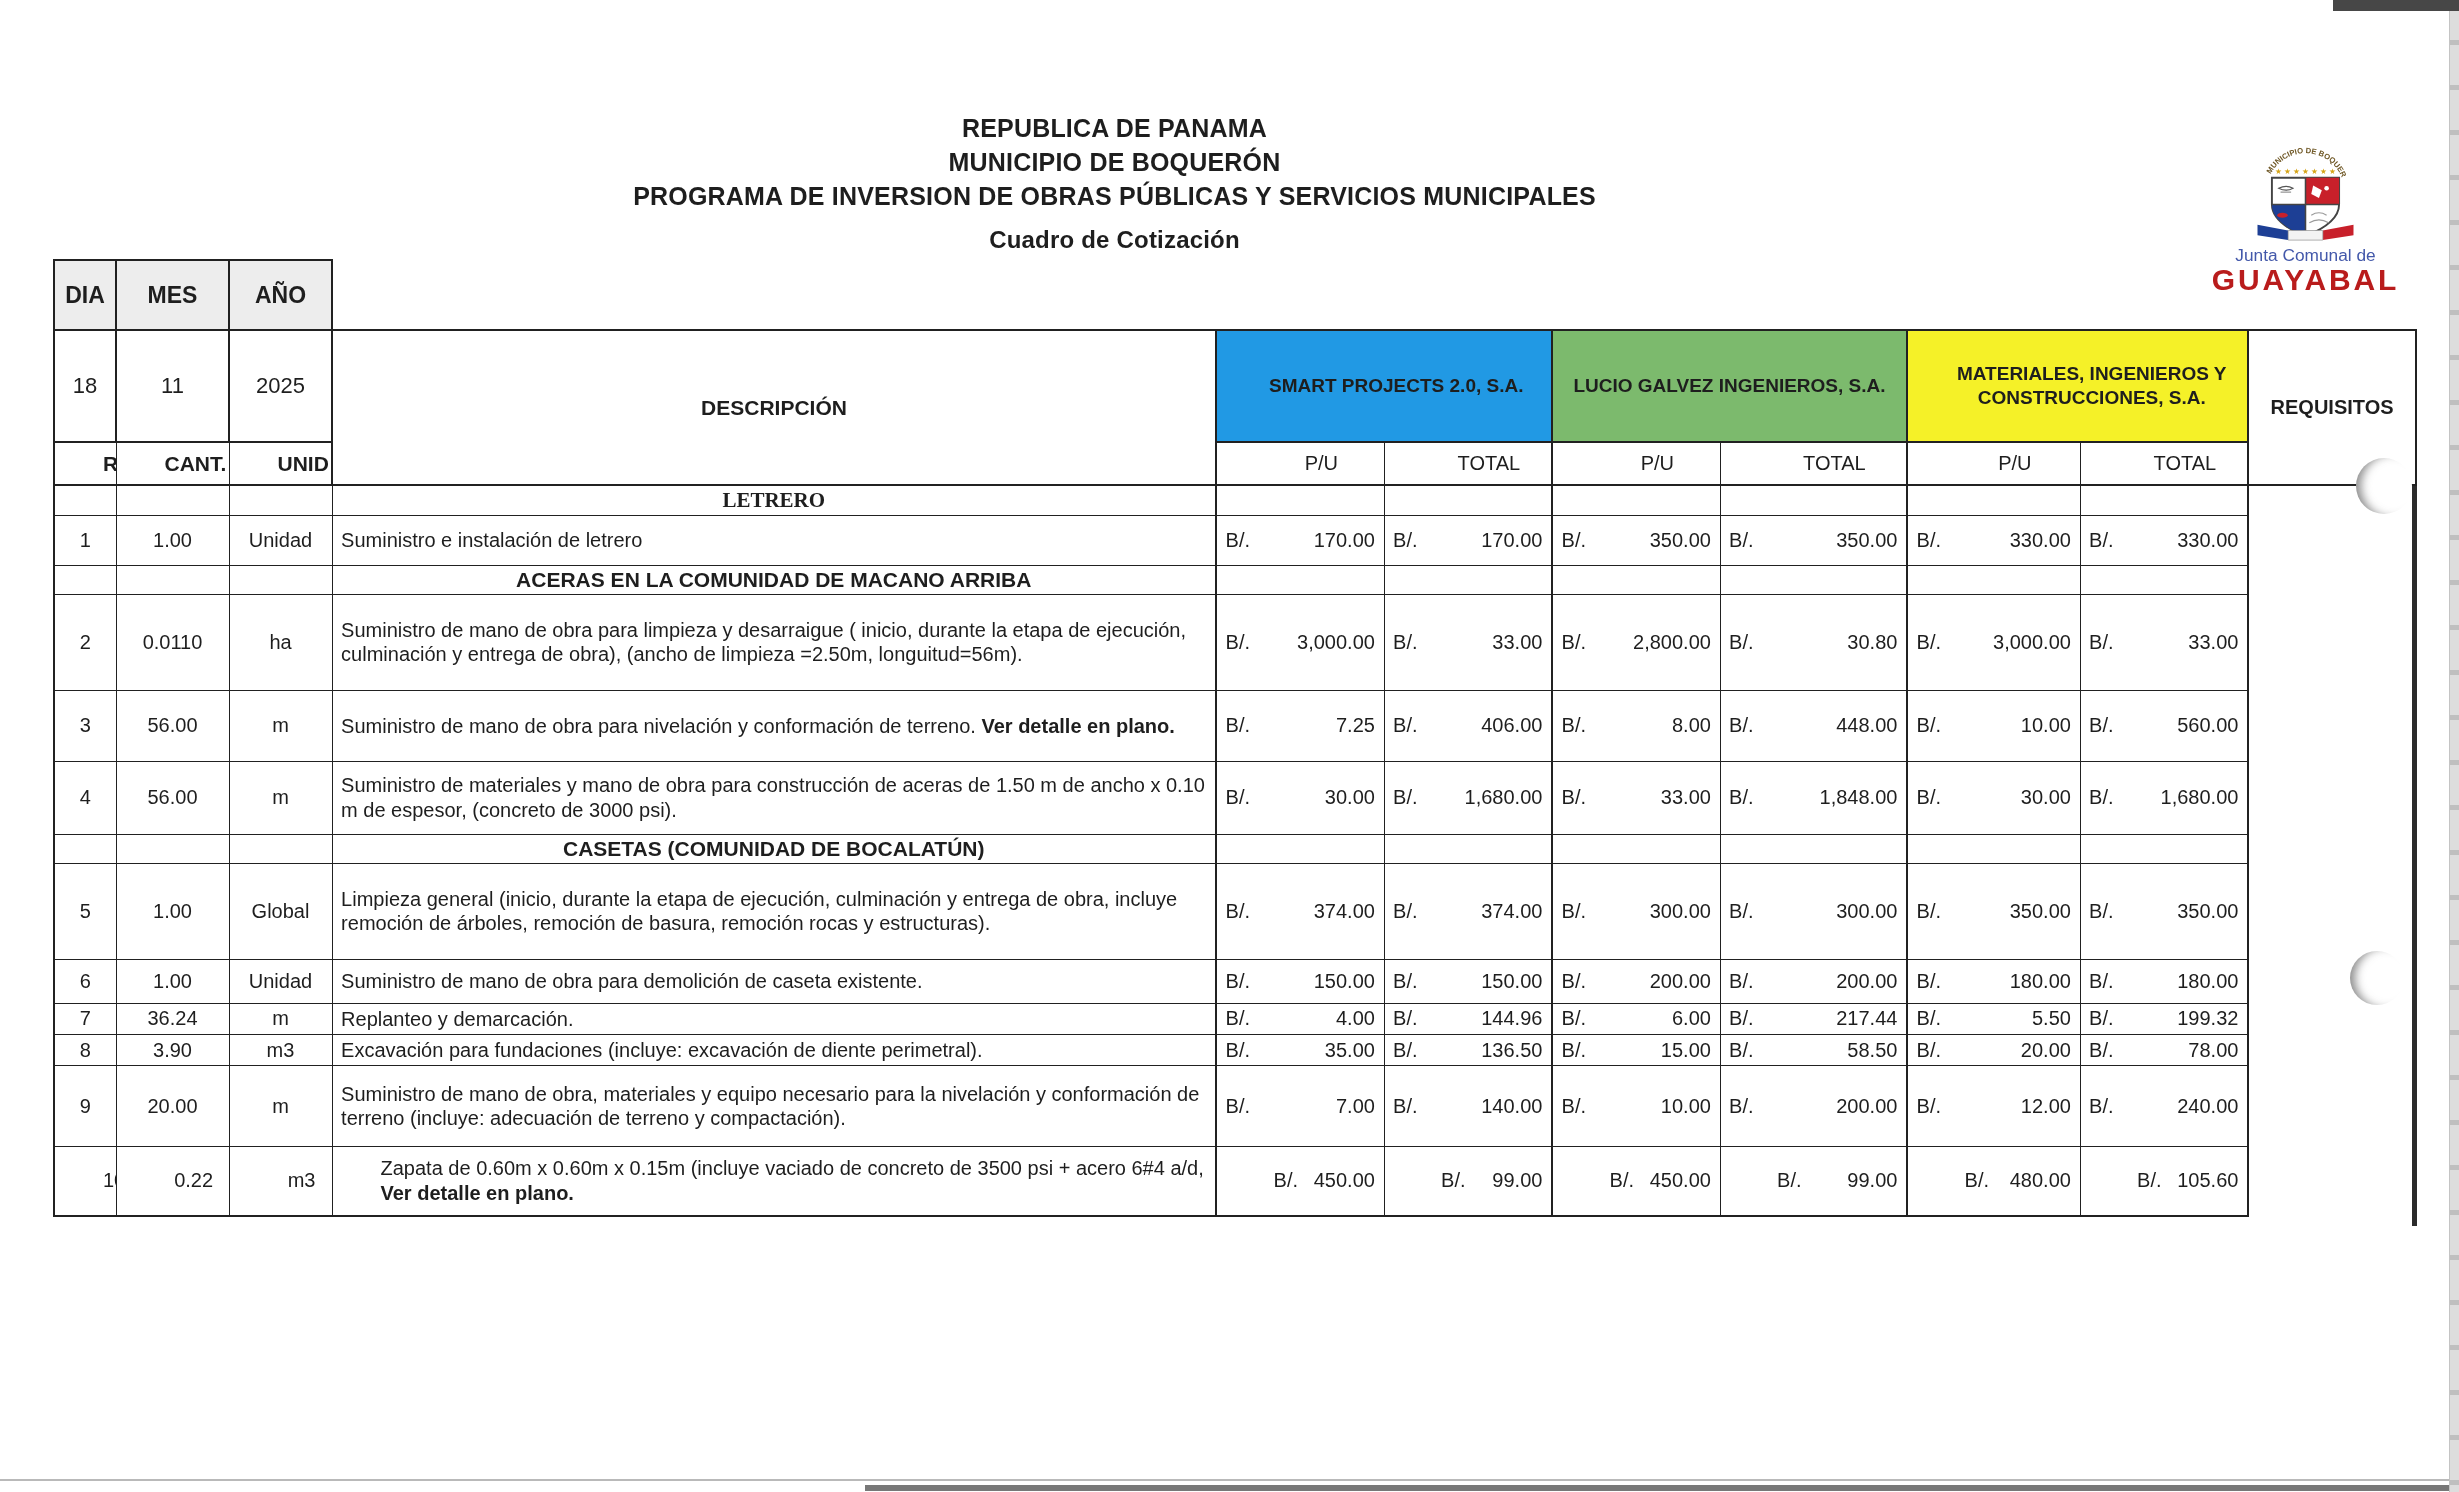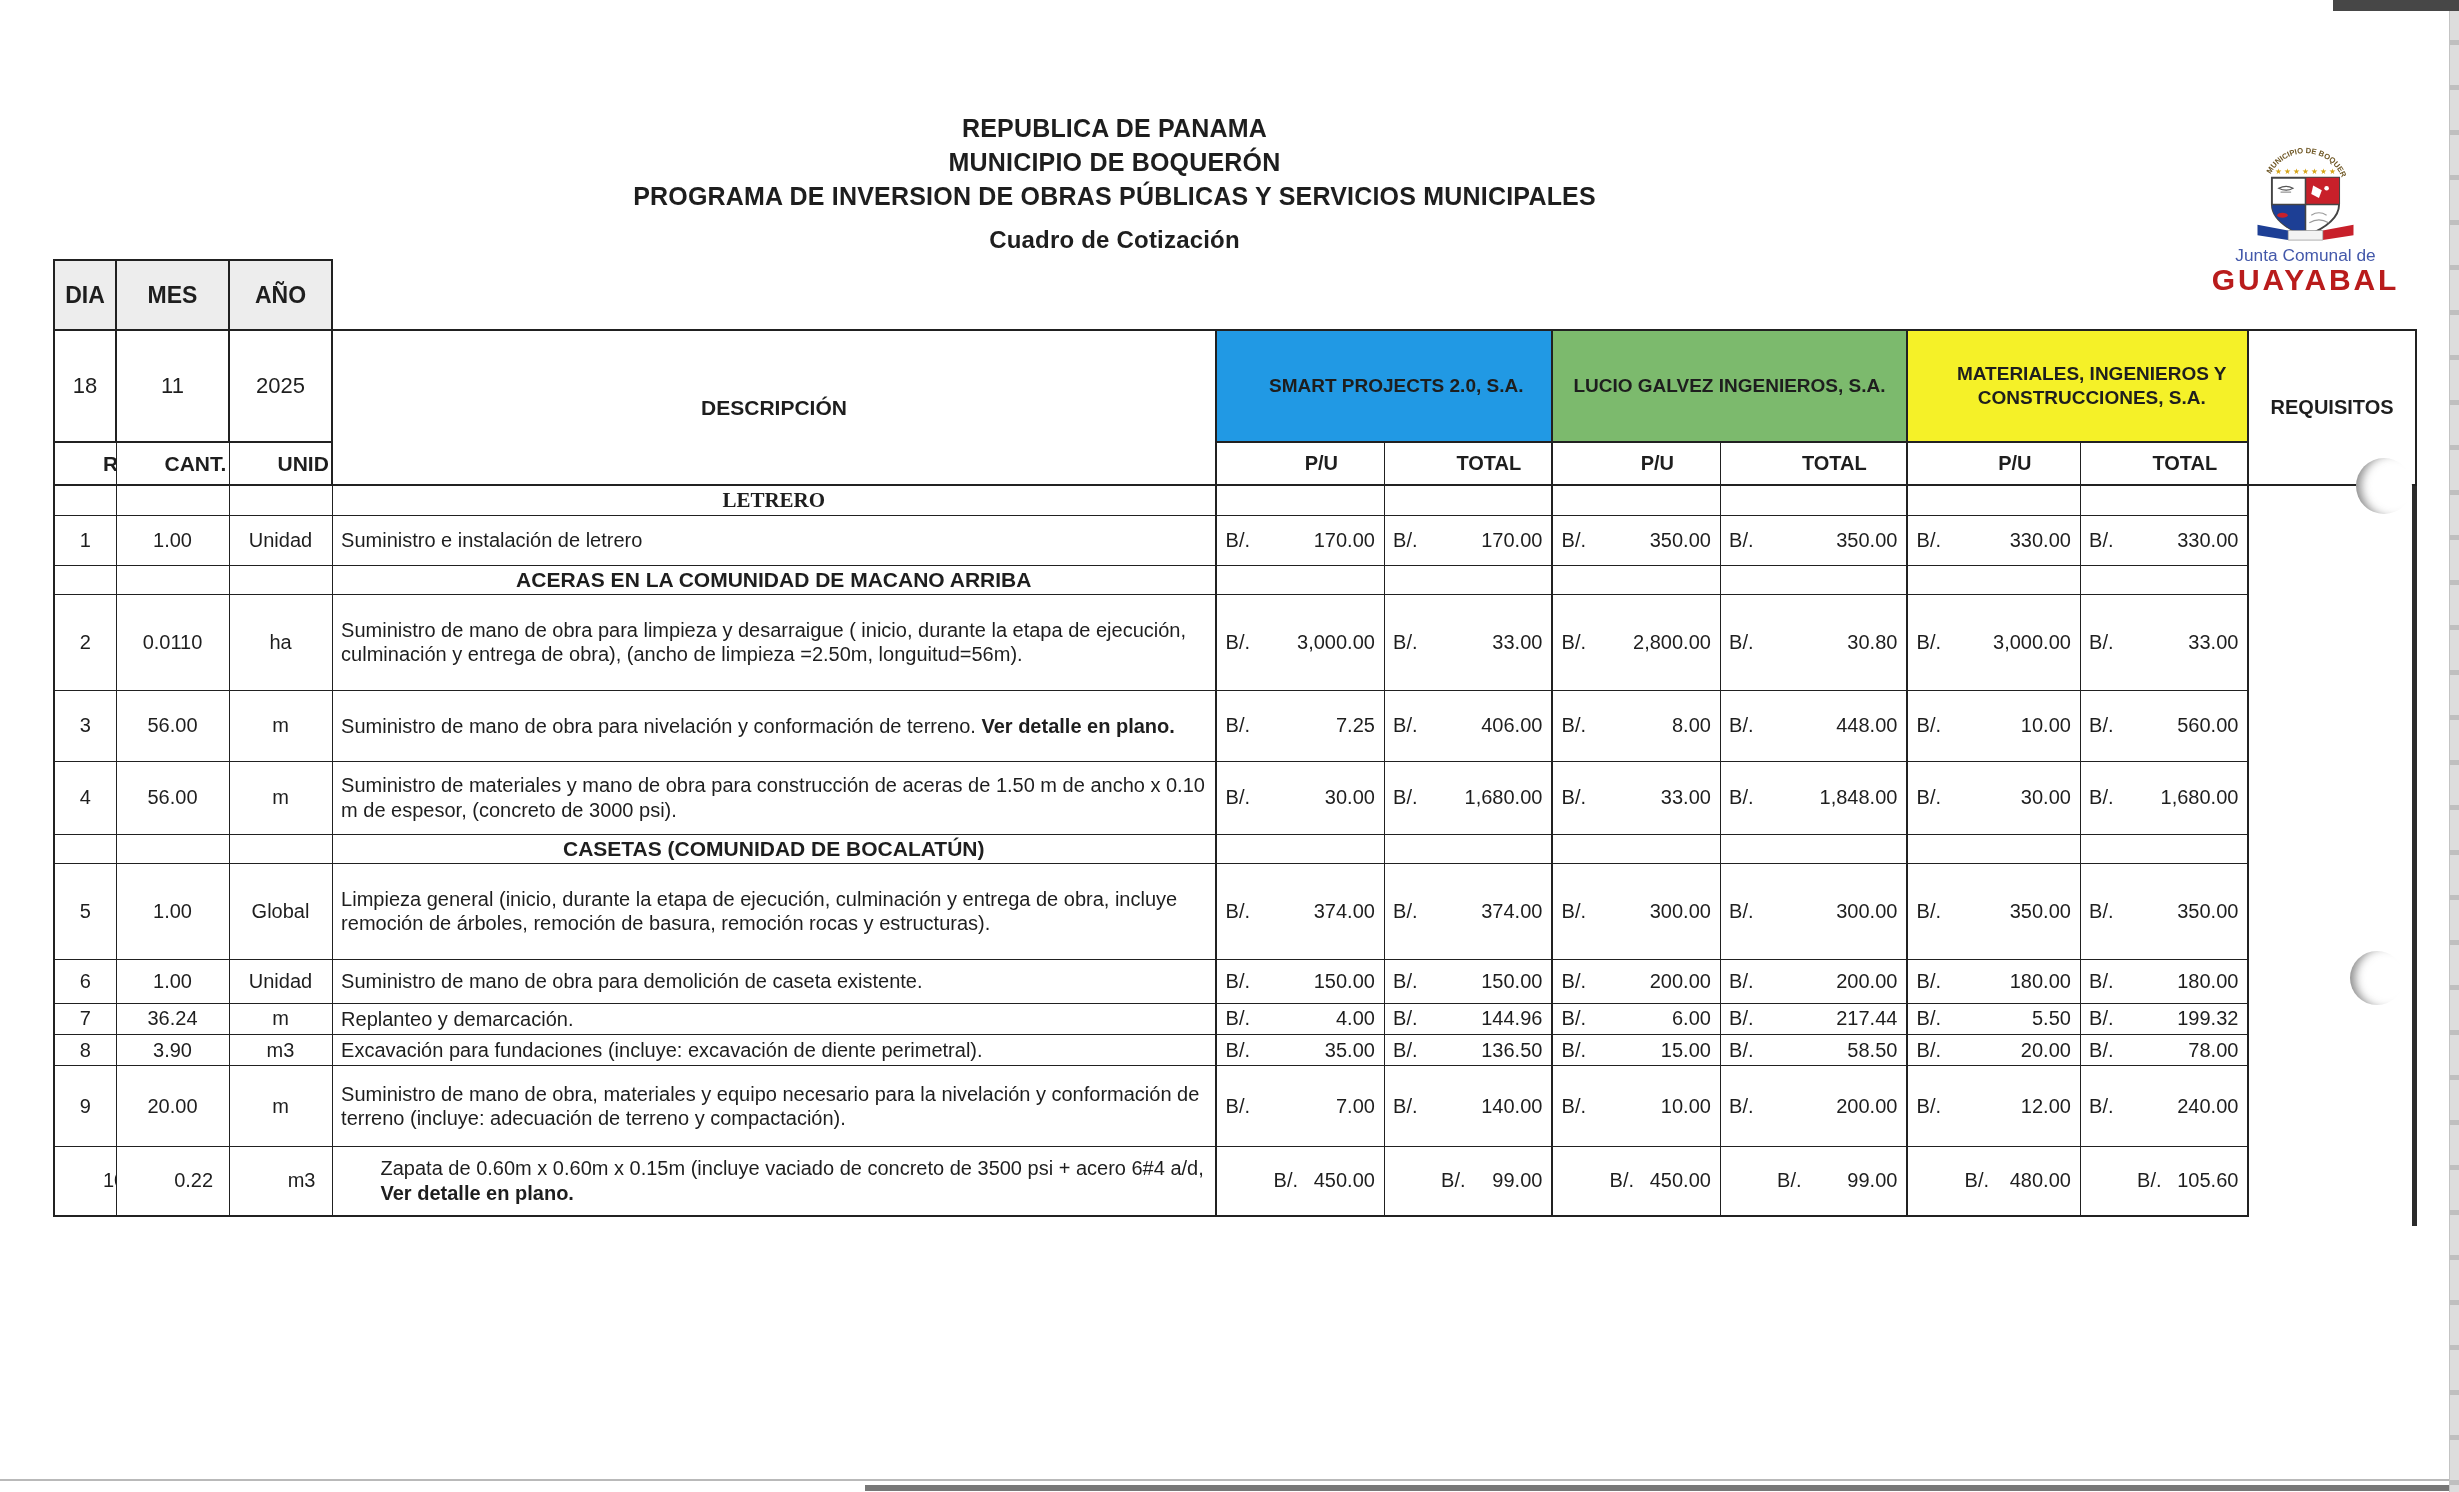--- a/index.html
+++ b/index.html
@@ -20,21 +20,21 @@
   
   table.quote{position:absolute;left:53px;top:259px;width:2363px;
     border-collapse:collapse;table-layout:fixed;font-size:20px;background:transparent;}
   td{border:1.9px solid #212121;padding:1.9px 5.8px;vertical-align:middle;overflow:hidden;}
   td.nb{border:none;}
   .datehead{background:#ededed;font-weight:bold;text-align:center;font-size:23px;border-width:2.9px;}
   .dateval{text-align:center;font-size:22px;border-width:2.9px;}
   .lefthead{font-weight:bold;text-align:center;font-size:21px;}
   .deschead{font-weight:bold;text-align:center;font-size:21px;border-width:2.9px;}
   .cohead{font-weight:bold;text-align:center;font-size:19px;line-height:1.25;border-width:2.9px;padding:3.8px 11.5px;}
-  .subhead{font-weight:bold;text-align:center;font-size:20px;}
+  .subhead{font-weight:normal;text-align:center;font-size:20px;}
   .reqhead{font-weight:bold;text-align:center;font-size:20px;border-width:2.9px;background:#fff;}
   .cc{text-align:center;}
   .desc{padding:2.9px 8.6px;line-height:1.22;font-size:20px;text-align:left;}
   .desc b{font-weight:bold;}
   .section-label{font-weight:bold;text-align:center;font-size:21px;}
   .price{padding:0 0;}
   .pw{display:flex;justify-content:space-between;align-items:center;padding:0 8.6px;}
   .reqcell{border:none;}
   .thickL{border-left-width:2.9px;}
   .thickR{border-right-width:2.9px;}

